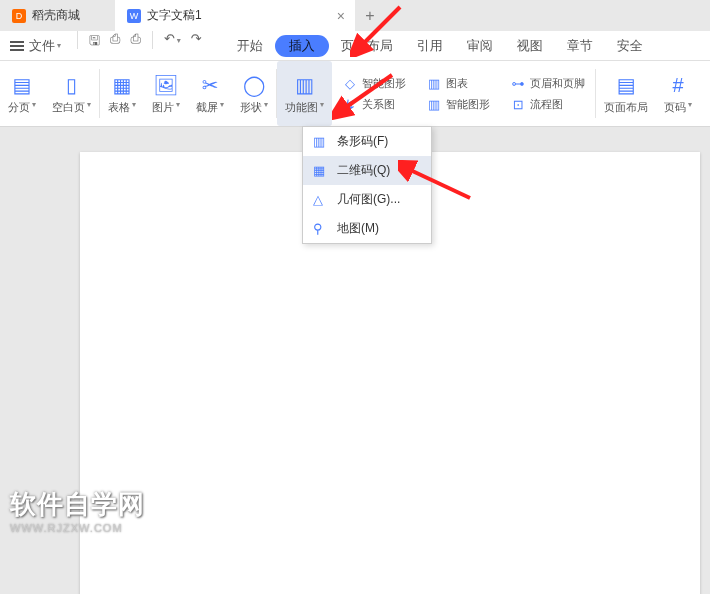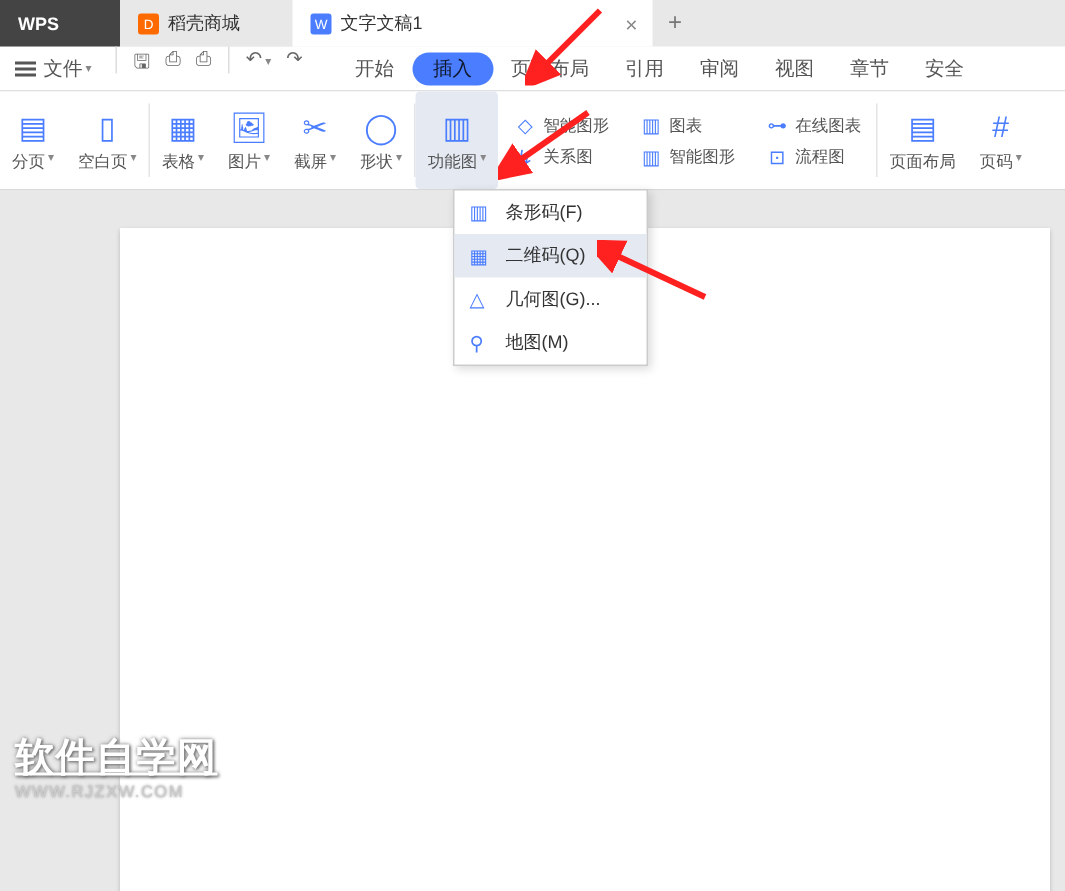--- a/index.html
+++ b/index.html
@@ -50,30 +50,27 @@
 
 .docarea { position: absolute; left: 0; right: 0; top: 127px; bottom: 0; background: #e8e8e8; }
 .page { position: absolute; left: 80px; top: 25px; width: 620px; height: 900px; background: #fff; box-shadow: 0 1px 3px rgba(0,0,0,0.2); }
 
 
 .arrow { position: absolute; z-index: 100; }
 .arrow svg { display: block; }
 
 
 .watermark { position: absolute; left: 10px; bottom: 60px; color: #fff; z-index: 30; }
-.wm-main { font-size: 26px; font-weight: bold; text-shadow: 0 0 3px #888, 1px 1px 2px #666; letter-spacing: 1px; text-decoration: underline; }
+.wm-main { font-size: 26px; font-weight: bold; text-shadow: 0 0 3px #888, 1px 1px 2px #666; letter-spacing: 1px; }
 .wm-sub { font-size: 11px; color: #ccc; text-shadow: 0 0 2px #888; letter-spacing: 1px; }
 </style>
 </head>
 <body>
 
 <div class="titlebar">
-  <div class="app-tab wps">
-    <span style="font-weight:bold">WPS</span>
-  </div>
   <div class="app-tab store">
     <span class="tab-icon orange">D</span>
     <span>稻壳商城</span>
   </div>
   <div class="app-tab doc">
     <span class="tab-icon blue">W</span>
     <span>文字文稿1</span>
     <span class="tab-close">×</span>
   </div>
   <div class="tab-add">+</div>
@@ -176,21 +173,21 @@
         <span>图表</span>
       </div>
     <div class="ritemsmall">
         <span class="sicon">▥</span>
         <span>智能图形</span>
       </div>
   </div>
   <div class="rcol">
     <div class="ritemsmall">
         <span class="sicon">⊶</span>
-        <span>在线图表</span>
+        <span>页眉和页脚</span>
       </div>
     <div class="ritemsmall">
         <span class="sicon">⊡</span>
         <span>流程图</span>
       </div>
   </div>
   <div class="rsep"></div>
   <div class="rgroup big">
     <div class="ricon">▤</div>
     <div class="rlabel">

